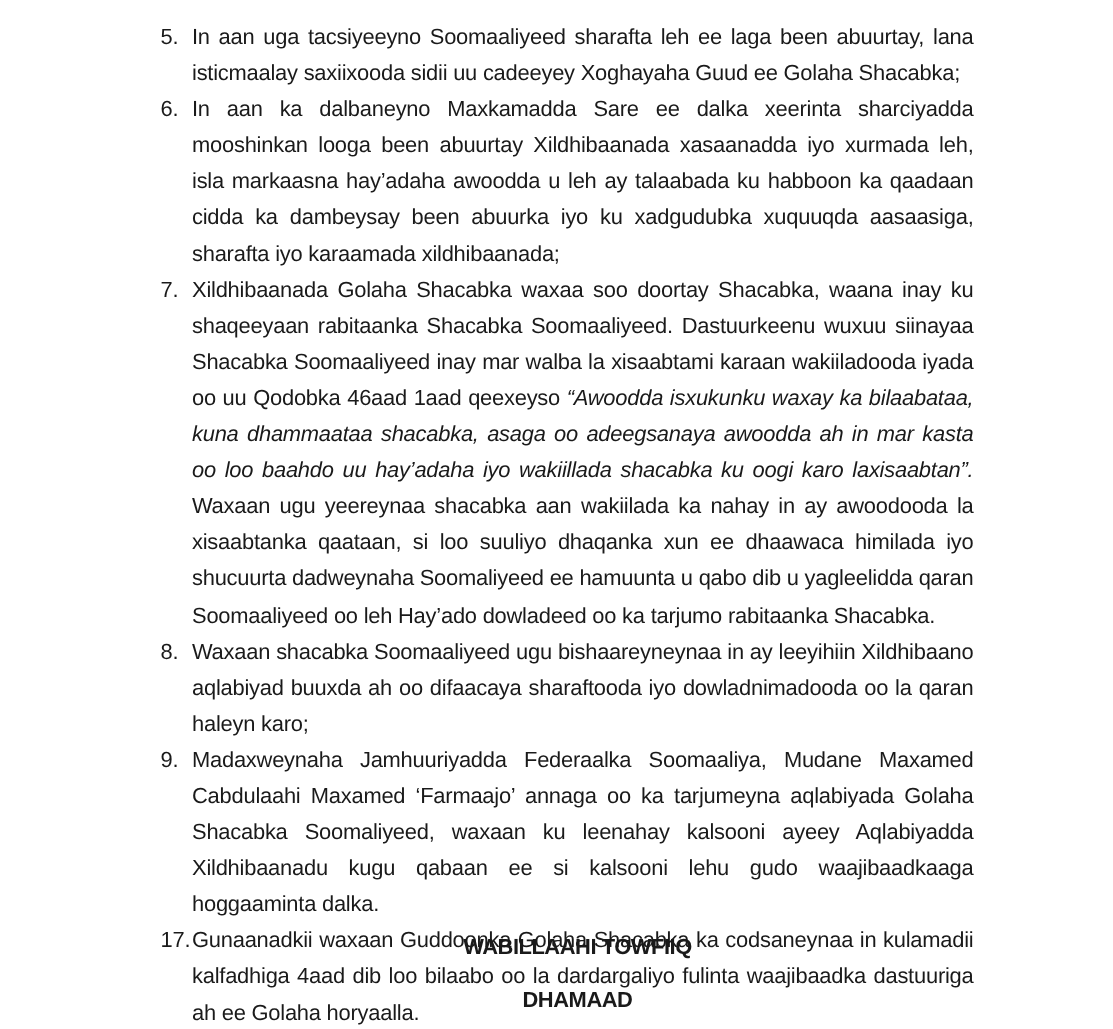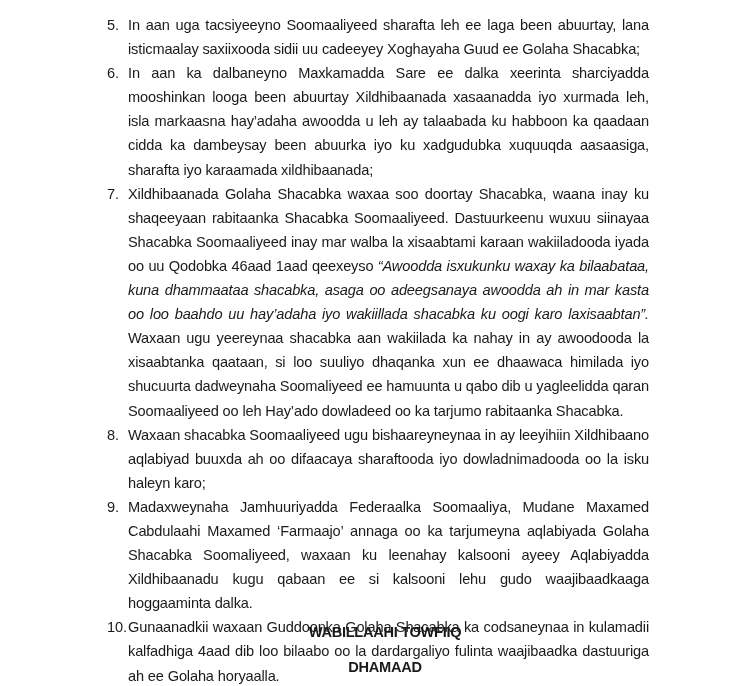--- a/index.html
+++ b/index.html
@@ -36,27 +36,27 @@
     <li class="item">
       <span class="num">6.</span>
       <span class="txt">In aan ka dalbaneyno Maxkamadda Sare ee dalka xeerinta sharciyadda mooshinkan looga been abuurtay Xildhibaanada xasaanadda iyo xurmada leh, isla markaasna hay’adaha awoodda u leh ay talaabada ku habboon ka qaadaan cidda ka dambeysay been abuurka iyo ku xadgudubka xuquuqda aasaasiga, sharafta iyo karaamada xildhibaanada;</span>
     </li>
     <li class="item">
       <span class="num">7.</span>
       <span class="txt"><span>Xildhibaanada Golaha Shacabka waxaa soo doortay Shacabka, waana inay ku shaqeeyaan rabitaanka Shacabka Soomaaliyeed. Dastuurkeenu wuxuu siinayaa Shacabka Soomaaliyeed inay mar walba la xisaabtami karaan wakiiladooda iyada oo uu Qodobka 46aad 1aad qeexeyso </span><span class="bold-quote">“Awoodda isxukunku waxay ka bilaabataa, kuna dhammaataa shacabka, asaga oo adeegsanaya awoodda ah in mar kasta oo loo baahdo uu hay’adaha iyo wakiillada shacabka ku oogi karo laxisaabtan”.</span><span> Waxaan ugu yeereynaa shacabka aan wakiilada ka nahay in ay awoodooda la xisaabtanka qaataan, si loo suuliyo dhaqanka xun ee dhaawaca himilada iyo shucuurta dadweynaha Soomaliyeed ee hamuunta u qabo dib u yagleelidda qaran Soomaaliyeed oo leh Hay’ado dowladeed oo ka tarjumo rabitaanka Shacabka.</span></span>
     </li>
     <li class="item">
       <span class="num">8.</span>
-      <span class="txt"> Waxaan shacabka Soomaaliyeed ugu bishaareyneynaa in ay leeyihiin Xildhibaano aqlabiyad buuxda ah oo difaacaya sharaftooda iyo dowladnimadooda oo la isku haleyn karo;</span>
+      <span class="txt"> Waxaan shacabka Soomaaliyeed ugu bishaareyneynaa in ay leeyihiin Xildhibaano aqlabiyad buuxda ah oo difaacaya sharaftooda iyo dowladnimadooda oo la qaran haleyn karo;</span>
     </li>
     <li class="item">
       <span class="num">9.</span>
       <span class="txt">Madaxweynaha Jamhuuriyadda Federaalka Soomaaliya, Mudane Maxamed Cabdulaahi Maxamed ‘Farmaajo’ annaga oo ka tarjumeyna aqlabiyada Golaha Shacabka Soomaliyeed, waxaan ku leenahay kalsooni ayeey Aqlabiyadda Xildhibaanadu kugu qabaan ee si kalsooni lehu gudo waajibaadkaaga hoggaaminta dalka.</span>
     </li>
     <li class="item">
-      <span class="num">10.</span>
+      <span class="num">17.</span>
       <span class="txt">Gunaanadkii waxaan Guddoonka Golaha Shacabka ka codsaneynaa in kulamadii kalfadhiga 4aad dib loo bilaabo oo la dardargaliyo fulinta waajibaadka dastuuriga ah ee Golaha horyaalla.</span>
     </li>
   </ol>
 
   <div class="closing c1">WABILLAAHI TOWFIIQ</div>
   <div class="closing c2">DHAMAAD</div>
 </div>
 
 </body></html>

